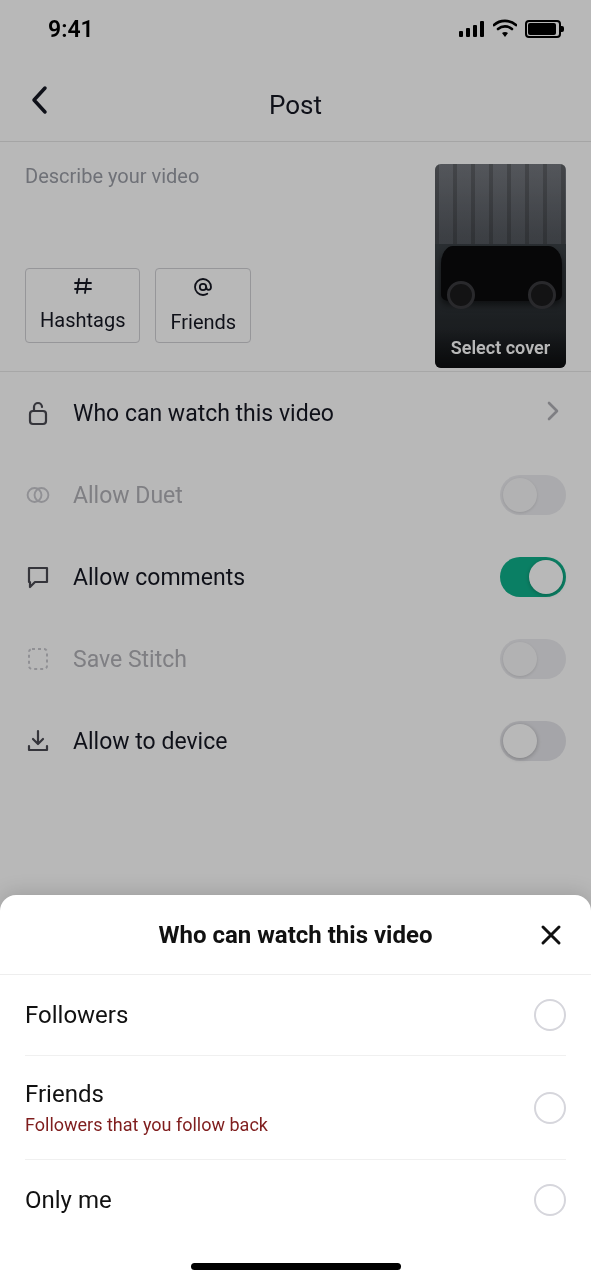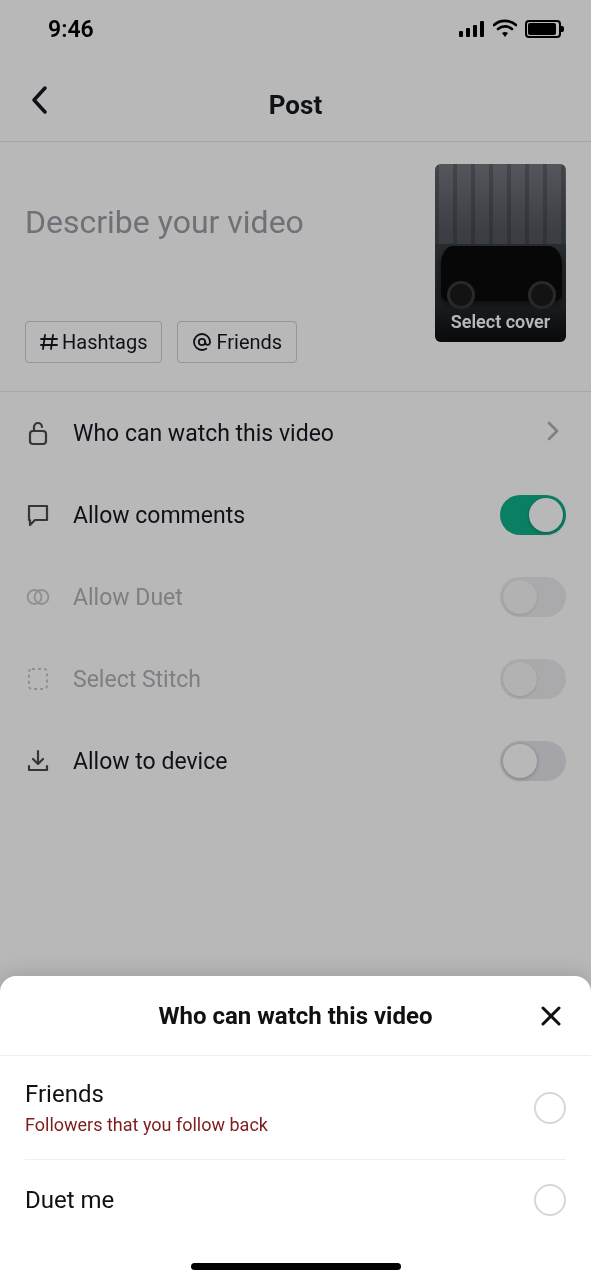--- a/index.html
+++ b/index.html
@@ -89,66 +89,66 @@
       width: 44px;
       height: 44px;
       display: flex;
       align-items: center;
       justify-content: center;
     }
     .nav-title {
       width: 100%;
       text-align: center;
       font-size: 26px;
-      font-weight: 700;
+      font-weight: 400;
       color: #161823;
       margin-top: 11px;
     }
 
     
     .composer {
       padding: 22px 25px 0 25px;
       display: flex;
       gap: 16px;
       position: relative;
       border-bottom: 1px solid #e8e8e8;
     }
     .composer-left {
       flex: 1;
       display: flex;
       flex-direction: column;
       justify-content: space-between;
       padding-bottom: 28px;
     }
     .desc-placeholder {
-      font-size: 32px;
+      font-size: 20px;
       color: #9a9da6;
-      margin-top: 39px;
     }
     .chip-row {
       display: flex;
       gap: 15px;
       margin-top: 80px;
     }
     .chip {
       border: 1px solid #d0d0d4;
       border-radius: 4px;
       padding: 8px 14px;
       font-size: 20px;
       color: #161823;
       display: flex;
       align-items: center;
-      gap: 4px;
+      gap: 13px;
       background: #fff;
+      flex-direction: column;
     }
     .chip svg { flex: 0 0 auto; }
 
     .cover {
       width: 131px;
-      height: 178px;
+      height: 204px;
       border-radius: 6px;
       background: linear-gradient(180deg, #6b7075 0%, #3d4348 35%, #1c1f22 100%);
       position: relative;
       overflow: hidden;
     }
     .cover::before {
       content: '';
       position: absolute;
       top: 0; left: 0; right: 0; height: 80px;
       background:
@@ -326,21 +326,21 @@
       border-radius: 10px;
       z-index: 20;
     }
   </style>
 </head>
 <body>
 
 <div class="background-page">
 
   <div class="status-bar">
-    <span>9:46</span>
+    <span>9:41</span>
     <div class="status-right">
       <span>
         <svg width="26" height="16" viewBox="0 0 26 16">
           <rect x="0" y="10" width="4" height="6" rx="1" fill="#000"></rect>
           <rect x="7" y="7" width="4" height="9" rx="1" fill="#000"></rect>
           <rect x="14" y="4" width="4" height="12" rx="1" fill="#000"></rect>
           <rect x="21" y="0" width="4" height="16" rx="1" fill="#000"></rect>
         </svg>
       </span>
       <span>
@@ -400,52 +400,52 @@
         </svg>
       </span>
       <span class="setting-label">Who can watch this video</span>
       <span class="chevron">
         <svg width="14" height="22" viewBox="0 0 14 22">
           <path d="M3 3 L11 11 L3 19" stroke="#b0b0b6" stroke-width="2.6" fill="none" stroke-linecap="round" stroke-linejoin="round"></path>
         </svg>
       </span>
     </div>
 
-    <div class="setting-row">
-      <span class="setting-icon">
-        <svg width="26" height="26" viewBox="0 0 26 26" stroke="#4a4a52" stroke-width="2.2" fill="none">
-          <path d="M4 4 H22 V18 H10 L5 23 V18 H4 Z" stroke-linejoin="round"></path>
-        </svg>
-      </span>
-      <span class="setting-label">Allow comments</span>
-      <div class="toggle on">
-          <div class="knob"></div>
-        </div>
-    </div>
-
     <div class="setting-row disabled">
       <span class="setting-icon">
         <svg width="30" height="22" viewBox="0 0 30 22" stroke="#c8c8ce" stroke-width="2.2" fill="none">
           <circle cx="11" cy="11" r="8"></circle>
           <circle cx="19" cy="11" r="8"></circle>
         </svg>
       </span>
       <span class="setting-label">Allow Duet</span>
       <div class="toggle disabled">
           <div class="knob"></div>
         </div>
     </div>
 
+    <div class="setting-row">
+      <span class="setting-icon">
+        <svg width="26" height="26" viewBox="0 0 26 26" stroke="#4a4a52" stroke-width="2.2" fill="none">
+          <path d="M4 4 H22 V18 H10 L5 23 V18 H4 Z" stroke-linejoin="round"></path>
+        </svg>
+      </span>
+      <span class="setting-label">Allow comments</span>
+      <div class="toggle on">
+          <div class="knob"></div>
+        </div>
+    </div>
+
     <div class="setting-row disabled">
       <span class="setting-icon">
         <svg width="24" height="26" viewBox="0 0 24 26" stroke="#c8c8ce" stroke-width="2" fill="none" stroke-dasharray="3 3">
           <rect x="3" y="3" width="18" height="20" rx="3"></rect>
         </svg>
       </span>
-      <span class="setting-label">Select Stitch</span>
+      <span class="setting-label">Save Stitch</span>
       <div class="toggle disabled">
           <div class="knob"></div>
         </div>
     </div>
 
     <div class="setting-row">
       <span class="setting-icon">
         <svg width="26" height="26" viewBox="0 0 26 26" stroke="#4a4a52" stroke-width="2.2" fill="none">
           <path d="M13 3 V15 M8 11 L13 16 L18 11" stroke-linecap="round" stroke-linejoin="round"></path>
           <path d="M4 18 V22 H22 V18" stroke-linecap="round" stroke-linejoin="round"></path>
@@ -467,32 +467,38 @@
   <div class="sheet-header">
     <div class="sheet-title">Who can watch this video</div>
     <div class="sheet-close">
       <svg width="24" height="24" viewBox="0 0 24 24">
         <path d="M4 4 L20 20 M20 4 L4 20" stroke="#111" stroke-width="3" stroke-linecap="round"></path>
       </svg>
     </div>
   </div>
   <div class="options">
 
+    <div class="option-row">
+      <div class="option-text">
+        <div class="option-label">Followers</div>
+      </div>
+      <div class="radio"></div>
+    </div>
 
     <div class="option-row">
       <div class="option-text">
         <div class="option-label">Friends</div>
         <div class="option-sub">Followers that you follow back</div>
       </div>
       <div class="radio"></div>
     </div>
 
     <div class="option-row">
       <div class="option-text">
-        <div class="option-label">Duet me</div>
+        <div class="option-label">Only me</div>
       </div>
       <div class="radio"></div>
     </div>
 
   </div>
 </div>
 
 <div class="home-indicator"></div>
 
 </body></html>

